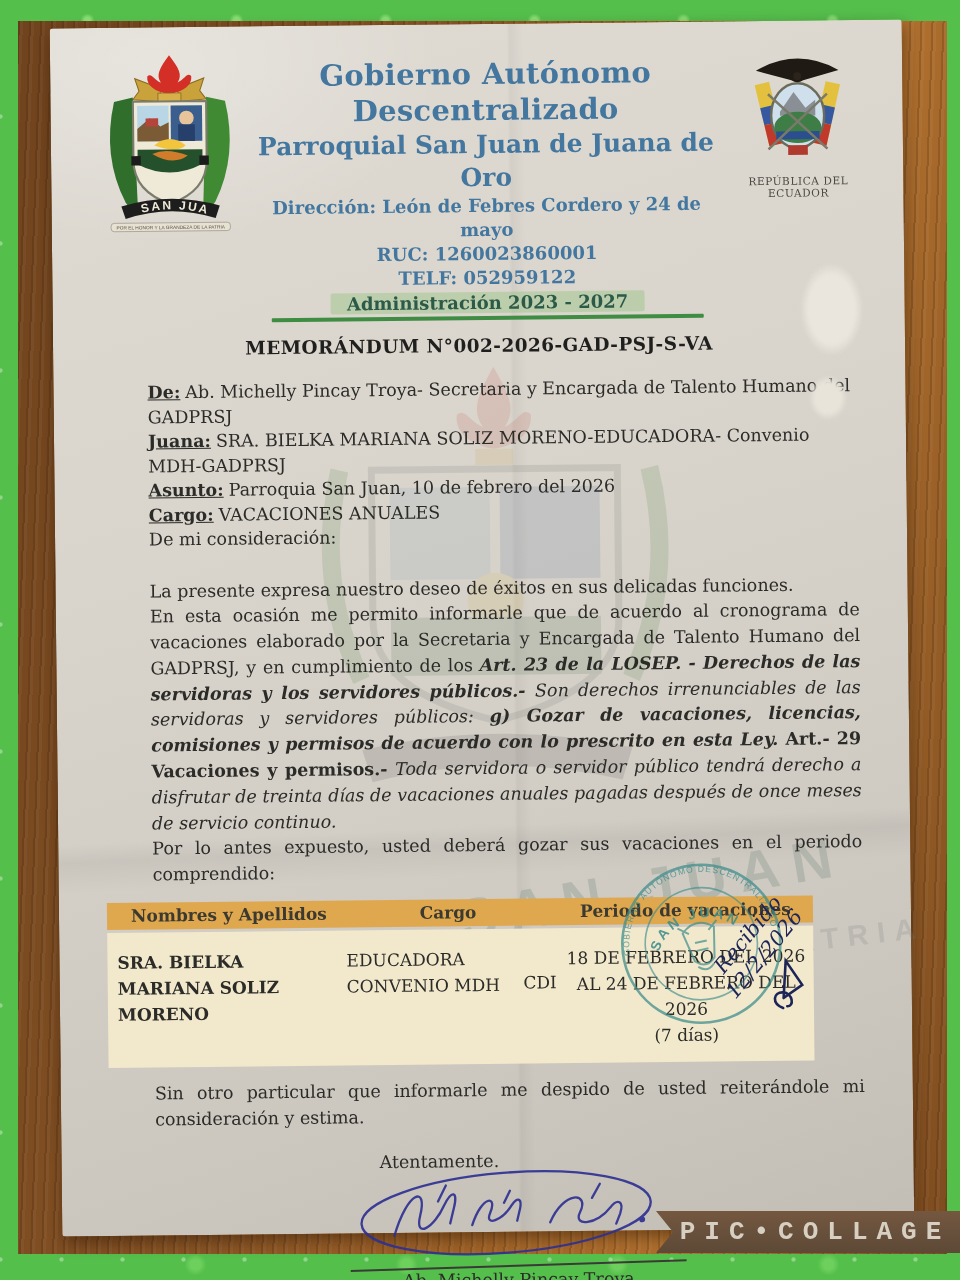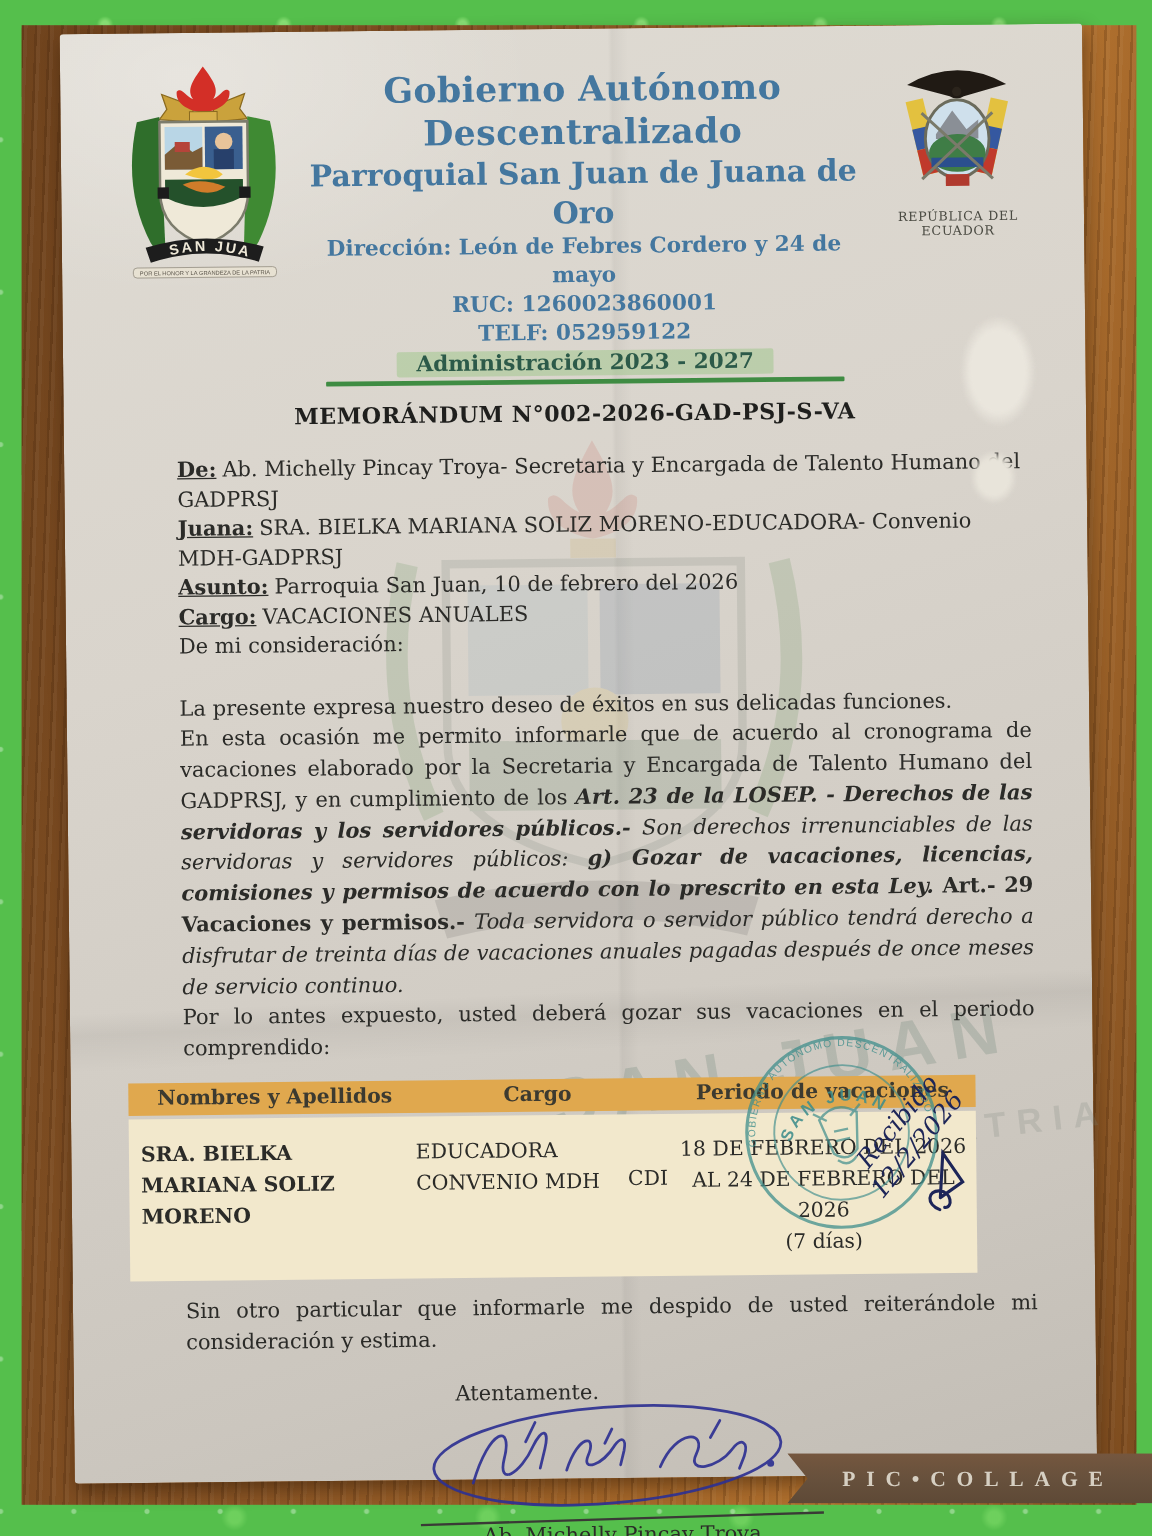--- a/index.html
+++ b/index.html
@@ -82,21 +82,21 @@
   .stamp{position:absolute;left:556px;top:836px;width:172px;height:172px;z-index:3;transform:rotate(-12deg);opacity:.88;}
   .note{position:absolute;left:692px;top:842px;width:170px;height:190px;z-index:4;transform:rotate(-50deg);
     color:#1d2558;font-style:italic;font-size:21px;line-height:25px;white-space:nowrap;}
   .note .l2{margin-left:-12px;}
   .note svg{margin-left:6px;margin-top:2px;}
   
   .banner{position:absolute;left:656px;top:1211px;width:304px;height:42px;z-index:10;
     background:linear-gradient(180deg,#75573f,#66503c 55%,#5e4936);
     clip-path:polygon(0 0,100% 0,100% 100%,0 100%,17px 50%);
     display:flex;align-items:center;justify-content:center;}
-  .banner span{font-family:Liberation Serif, serif;font-weight:bold;font-size:18px;
+  .banner span{font-family:Liberation Mono, monospace;font-weight:bold;font-size:26px;
     letter-spacing:9px;color:#d6cfc2;padding-left:14px;}
 </style>
 </head>
 <body>
 
 <div class="canvas">
   <div class="wood"></div>
 
   <div class="paper">
 

